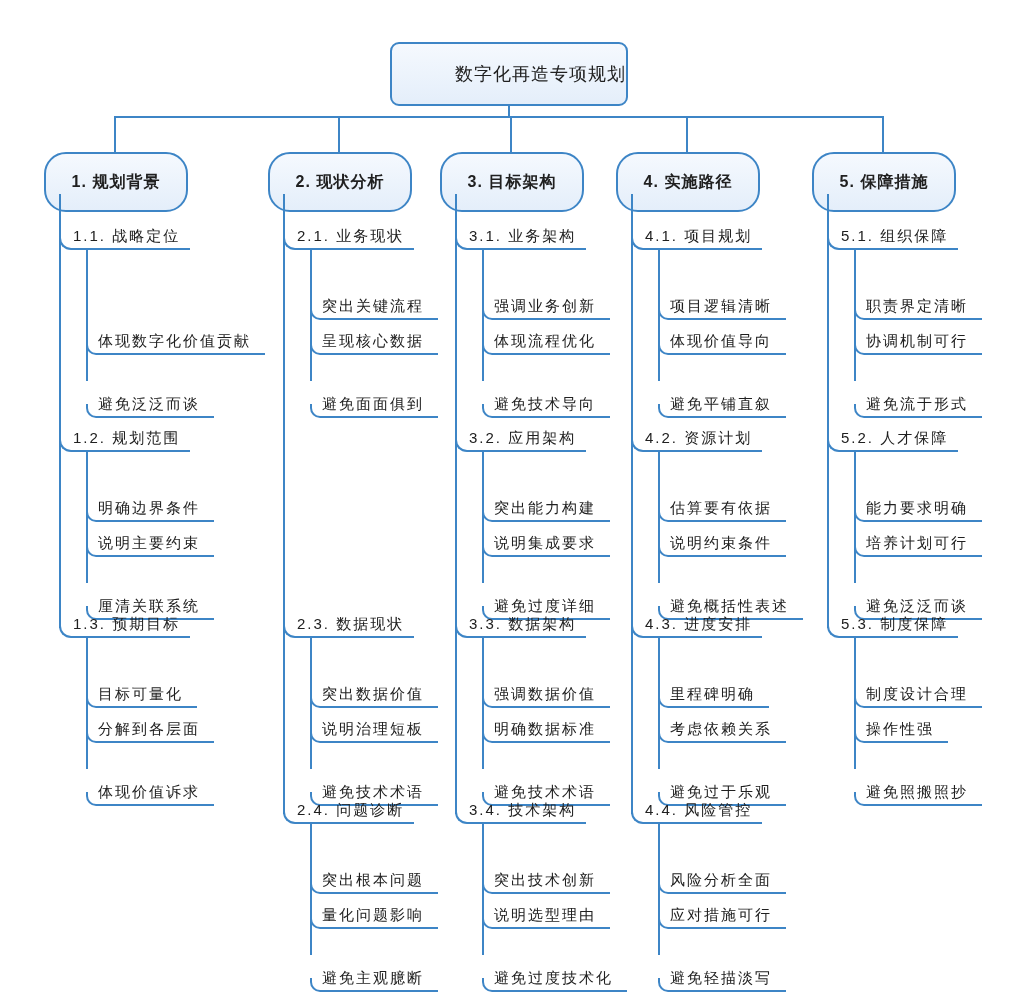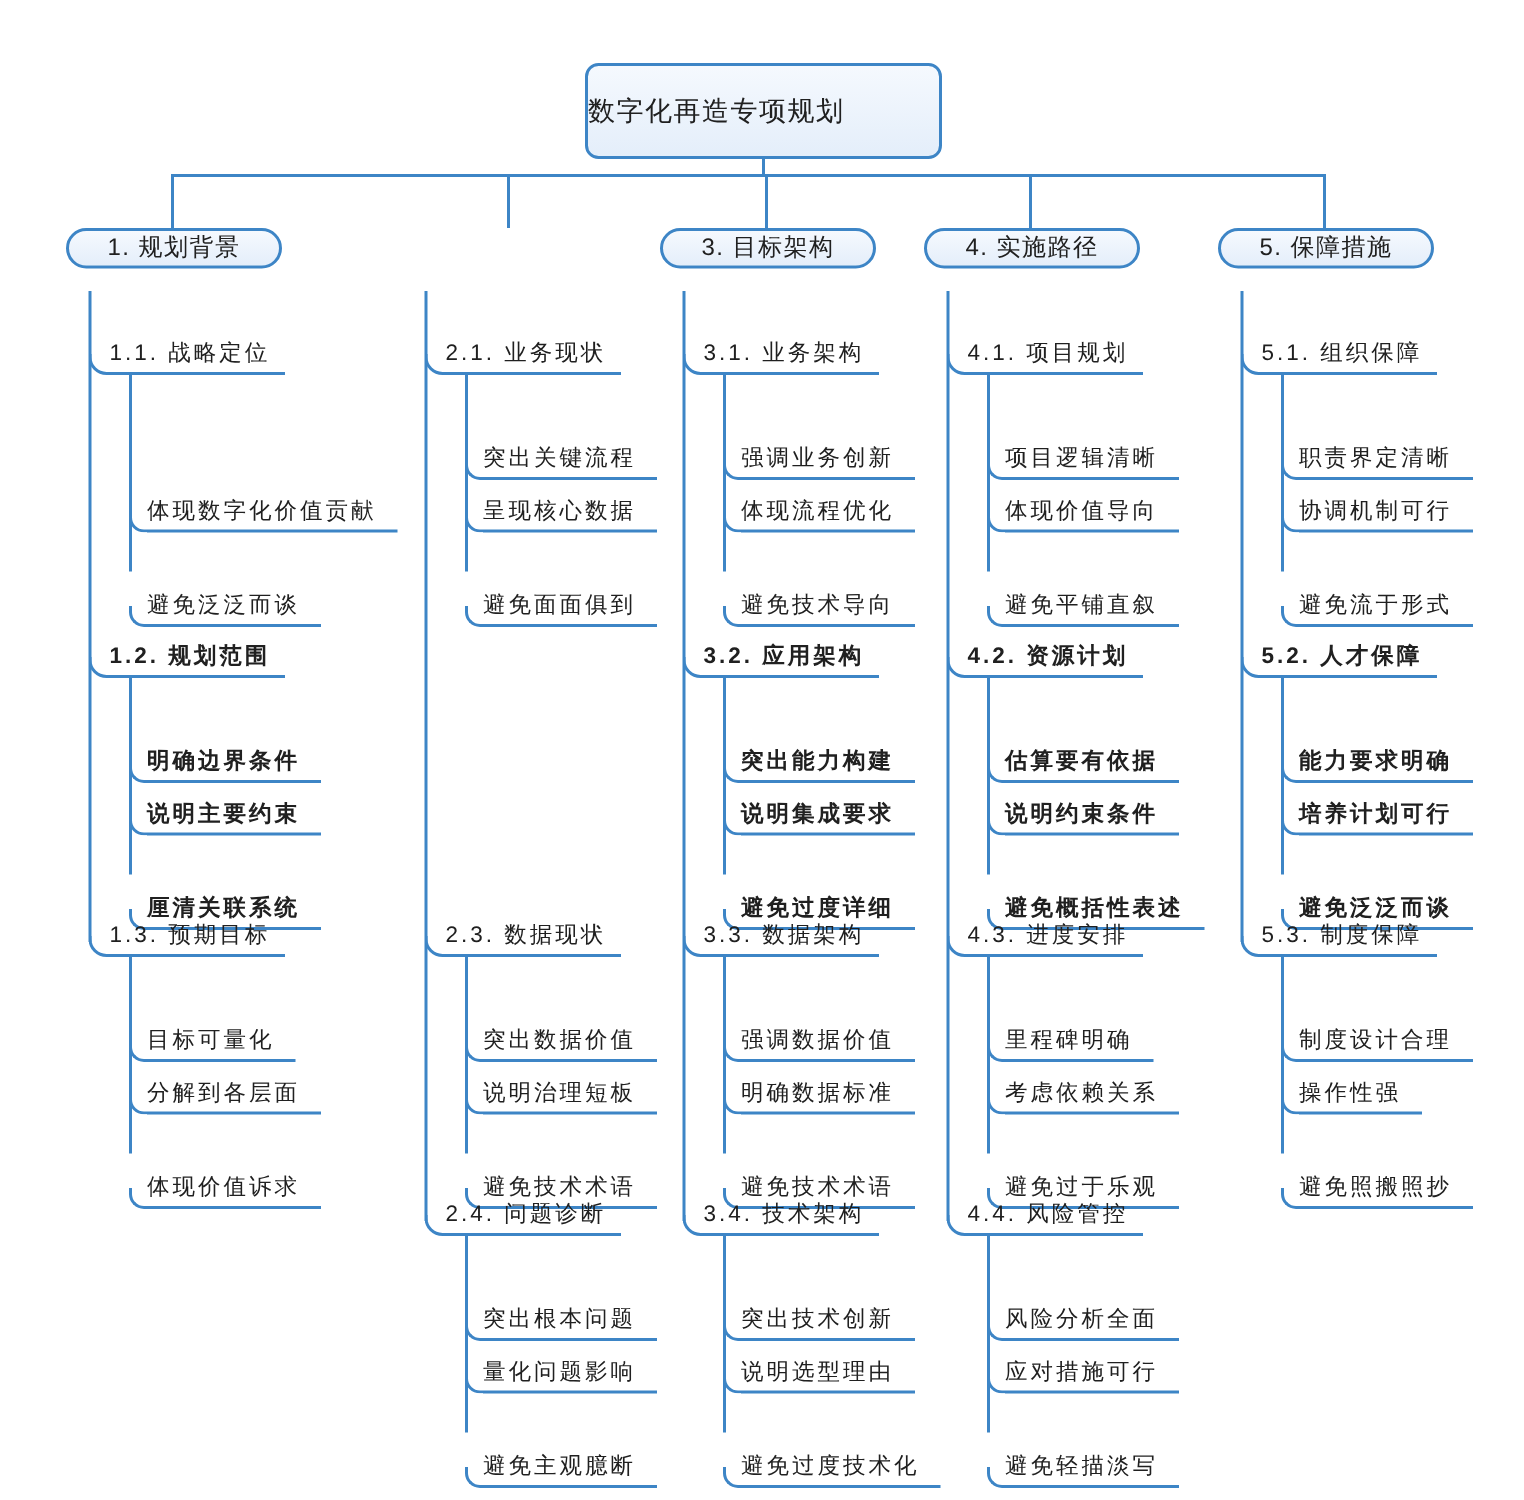--- a/index.html
+++ b/index.html
@@ -4,43 +4,43 @@
 <style>
   * { margin:0; padding:0; box-sizing:border-box; }
   html,body { background:#ffffff; }
   body { font-family:"Liberation Sans","DejaVu Sans",sans-serif; color:#202020; }
   .stage { position:relative; width:1016px; height:1000px; background:#ffffff; overflow:hidden; }
 
   .root-node {
     position:absolute; left:390px; top:42px; width:238px; height:64px;
     border:2px solid #3d85c6; border-radius:9px;
     background:linear-gradient(#f5f9fe,#e4eefa);
-    display:flex; align-items:center; justify-content:flex-start;
+    display:flex; align-items:center; justify-content:flex-end;
     font-size:18px; letter-spacing:1px; white-space:nowrap;
   }
 
   .vline { position:absolute; width:0; border-left:2px solid #3d85c6; }
   .hline { position:absolute; height:0; border-top:2px solid #3d85c6; }
 
   .column { position:absolute; top:152px; width:230px; height:842px; }
 
   .pill {
-    position:absolute; top:0; left:0; width:144px; height:27px;
+    position:absolute; top:0; left:0; width:144px; height:60px;
     border:2px solid #3d85c6; border-radius:22px;
     background:linear-gradient(#f5f9fe,#e4eefa);
     display:flex; align-items:center; justify-content:center;
-    font-size:16px; letter-spacing:1px; white-space:nowrap;
+    font-size:16px; letter-spacing:1px; white-space:nowrap;font-weight:bold;
   }
 
   .trunk { position:absolute; left:15px; top:42px; width:0; border-left:2px solid #3d85c6; }
   .trunk-3 { height:434px; }
   .trunk-4 { height:620px; }
 
   .section { position:absolute; left:0; width:230px; height:172px; }
-  .s1 { top:72px;text-align:center; } .s2 { top:274px;font-weight:bold; } .s3 { top:460px; } .s4 { top:646px;text-decoration:underline; }
+  .s1 { top:72px;text-align:center; } .s2 { top:274px; } .s3 { top:460px; } .s4 { top:646px;text-decoration:underline; }
 
   .sub-label {
     position:absolute; left:29px; top:0; display:inline-block;
     font-size:15px; letter-spacing:2px; line-height:24px;
     padding:0 10px 0 0; border-bottom:2px solid #3d85c6; white-space:nowrap;
   }
 
   .elbow {
     position:absolute; border-left:2px solid #3d85c6; border-bottom:2px solid #3d85c6;
     border-bottom-left-radius:12px; background:transparent;
@@ -102,20 +102,23 @@
       <i class="elbow elbow-label"></i>
       <span class="sub-label">1.3. 预期目标</span>
       <div class="subtrunk"></div>
       <div class="leaf l1"><i class="elbow"></i><span class="leaf-text">目标可量化</span></div>
       <div class="leaf l2"><i class="elbow"></i><span class="leaf-text">分解到各层面</span></div>
       <div class="leaf l3"><i class="elbow"></i><span class="leaf-text">体现价值诉求</span></div>
     </div>
   </div>
 
   <div class="column" style="left:268px;">
+    <div class="pill">
+      <span>2. 现状分析</span>
+    </div>
     <div class="trunk trunk-4"></div>
 
     <div class="section s1">
       <i class="elbow elbow-label"></i>
       <span class="sub-label">2.1. 业务现状</span>
       <div class="subtrunk"></div>
       <div class="leaf l1"><i class="elbow"></i><span class="leaf-text">突出关键流程</span></div>
       <div class="leaf l2"><i class="elbow"></i><span class="leaf-text">呈现核心数据</span></div>
       <div class="leaf l3"><i class="elbow"></i><span class="leaf-text">避免面面俱到</span></div>
     </div>

